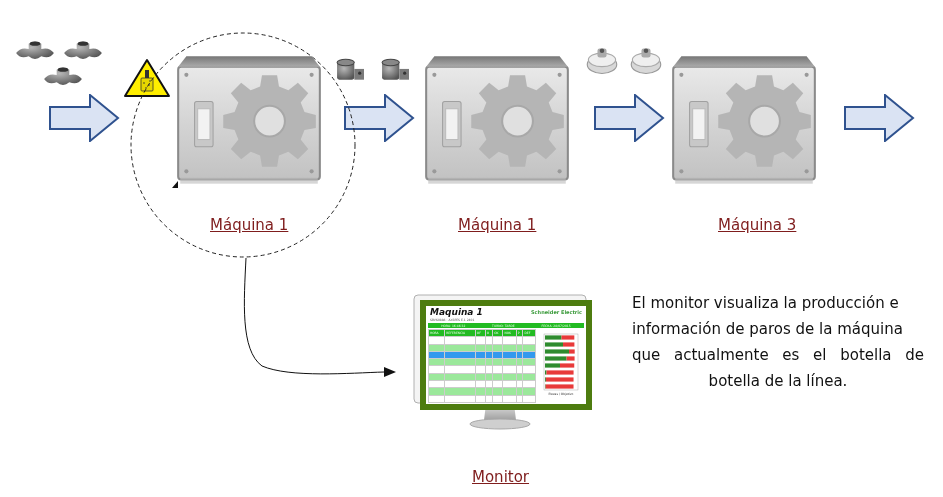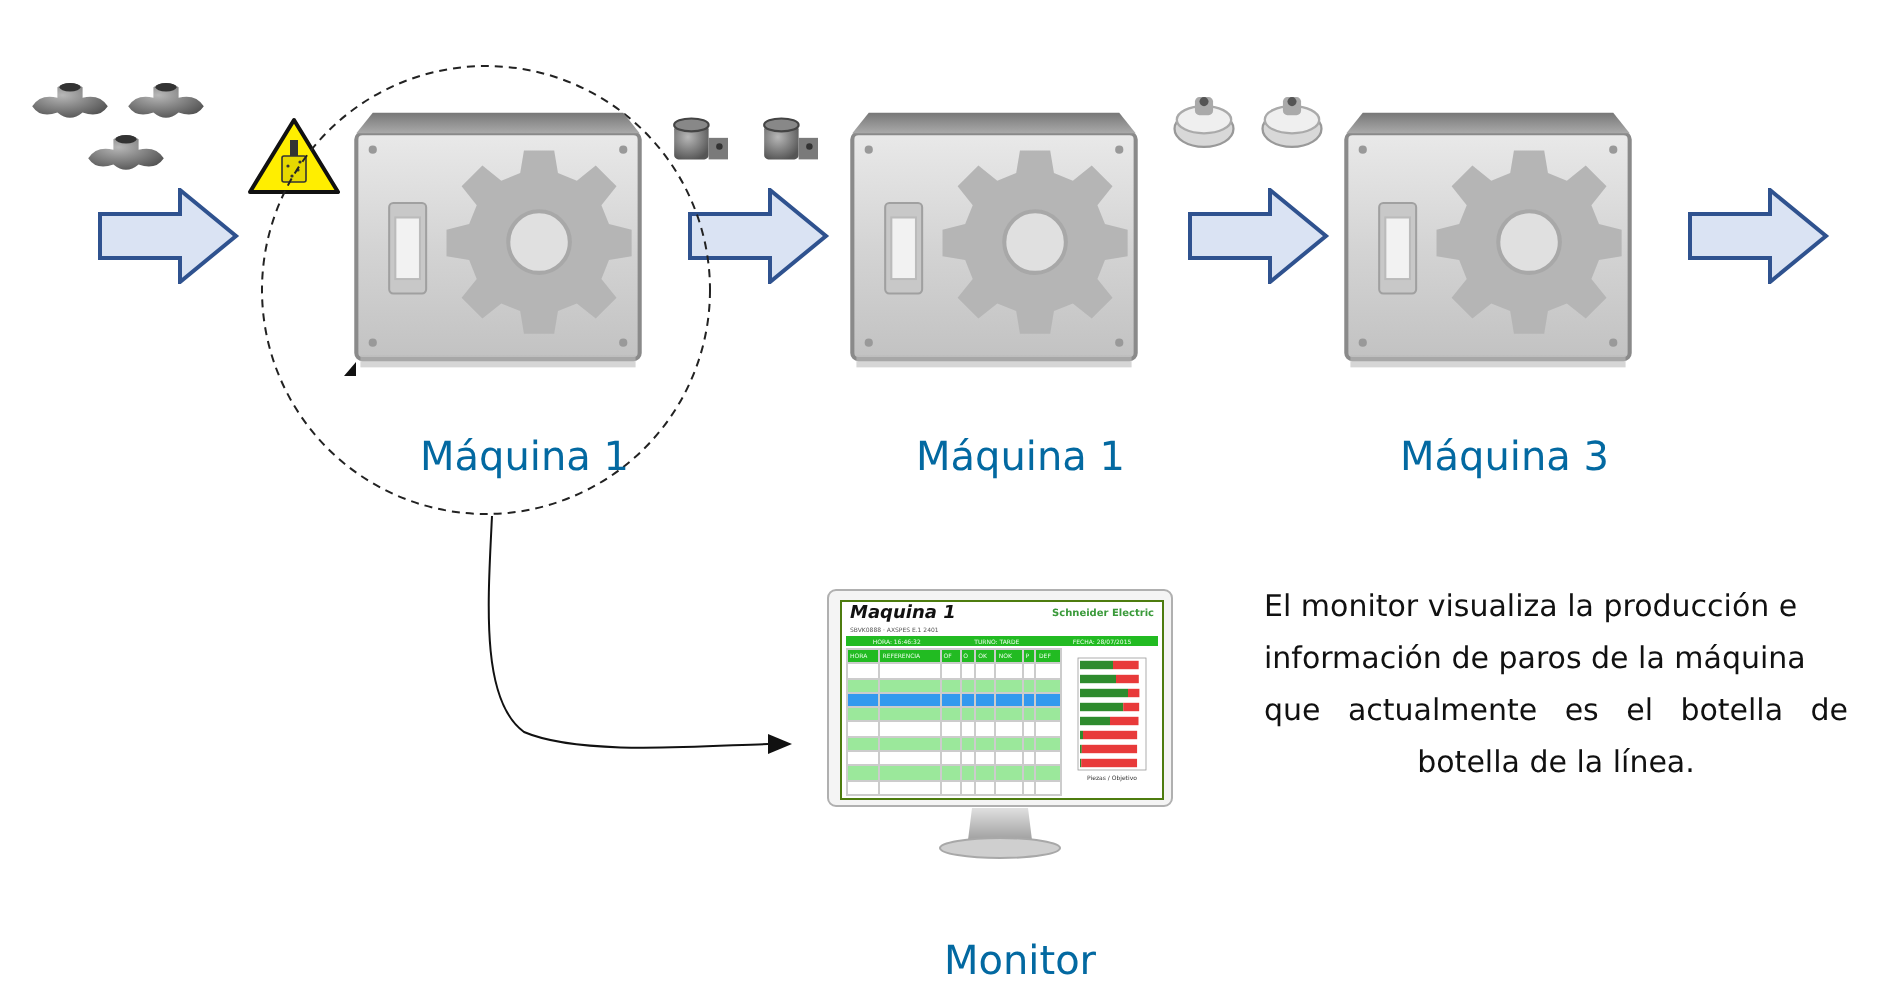--- a/index.html
+++ b/index.html
@@ -1,27 +1,27 @@
 <!DOCTYPE html>
 <html><head>
 <meta charset="utf-8">
 <style>
   html, body { margin: 0; padding: 0; background: #ffffff; }
   body { width: 943px; height: 497px; position: relative; overflow: hidden;
          font-family: "DejaVu Sans", sans-serif; color: #111; }
   .abs { position: absolute; }
-  .label { position: absolute; font-size: 20px; color: #0369a1; white-space: nowrap; }
+  .label { position: absolute; font-size: 15px; color: #7f1d1d; white-space: nowrap; text-decoration: underline; }
   .desc { position: absolute; left: 632px; top: 290px; width: 292px; font-size: 15px;
           line-height: 26px; color: #111; text-align: justify; }
   .desc span { display: block; }
   .desc span.last { text-align: center; }
   svg { overflow: visible; }
   
   .screen { position: absolute; left: 420px; top: 300px; width: 160px; height: 98px;
-            background: #fff; border: 1px solid #4d7c0f; font-family: "DejaVu Sans", sans-serif; }
+            background: #fff; border: 6px solid #4d7c0f; font-family: "DejaVu Sans", sans-serif; }
   .scr-title { position: absolute; left: 4px; top: 1px; font-size: 9px; font-weight: bold;
                font-style: italic; color: #111; }
   .scr-sub { position: absolute; left: 4px; top: 12px; font-size: 3px; color: #555; }
   .scr-logo { position: absolute; right: 4px; top: 3px; font-size: 5px; font-weight: bold; color: #3a9a3a; }
   .scr-bar { position: absolute; left: 2px; right: 2px; top: 17px; height: 5px; background: #22bb22;
              font-size: 3px; color: #eaffea; display: flex; justify-content: space-around; align-items: center; }
   .scr-table { position: absolute; left: 2px; top: 23px; width: 108px; border-collapse: collapse; font-size: 3px; }
   .scr-table td { height: 6.3px; padding: 0 1px; border: 0.3px solid #ccc; color: #333; white-space: nowrap; overflow: hidden; }
   .scr-table tr.hdr td { background: #22bb22; color: #eaffea; }
   .scr-table tr.g td { background: #9be89b; }
@@ -267,21 +267,21 @@
       <rect x="7" y="45.4" width="0.8999999999999999" height="4.2" fill="#2e8b2e"></rect>
       <rect x="7.9" y="45.4" width="27.644999999999996" height="4.2" fill="#e83a3a"></rect>
       <rect x="7" y="52.4" width="0.6" height="4.2" fill="#2e8b2e"></rect>
       <rect x="7.6" y="52.4" width="27.929999999999996" height="4.2" fill="#e83a3a"></rect>
       <text x="23" y="63" font-size="3" text-anchor="middle" fill="#333" font-family="DejaVu Sans, sans-serif">Piezas / Objetivo</text>
     </svg>
 </div>
 
 <div class="label" style="left:210px;top:216px">Máquina 1</div>
 <div class="label" style="left:458px;top:216px">Máquina 1</div>
-<div class="label" style="left:700px;top:216px">Máquina 3</div>
+<div class="label" style="left:718px;top:216px">Máquina 3</div>
 <div class="label" style="left:472px;top:468px">Monitor</div>
 
 <div class="desc">
   <span>El monitor visualiza la producción e</span>
   <span>información de paros de la máquina</span>
   <span style="text-align-last: justify;">que actualmente es el botella de</span>
   <span class="last">botella de la línea.</span>
 </div>
 
 </body></html>

